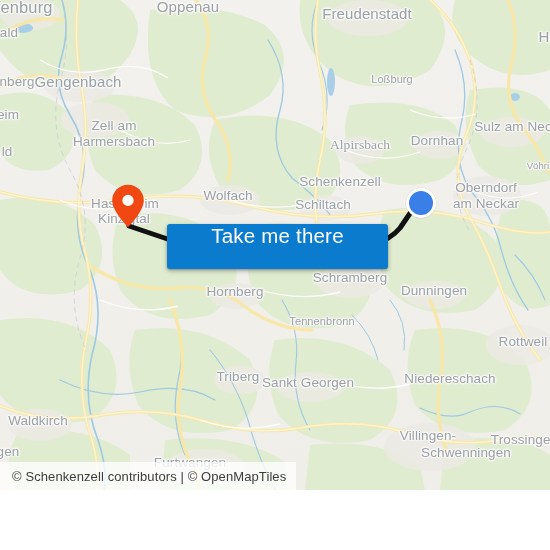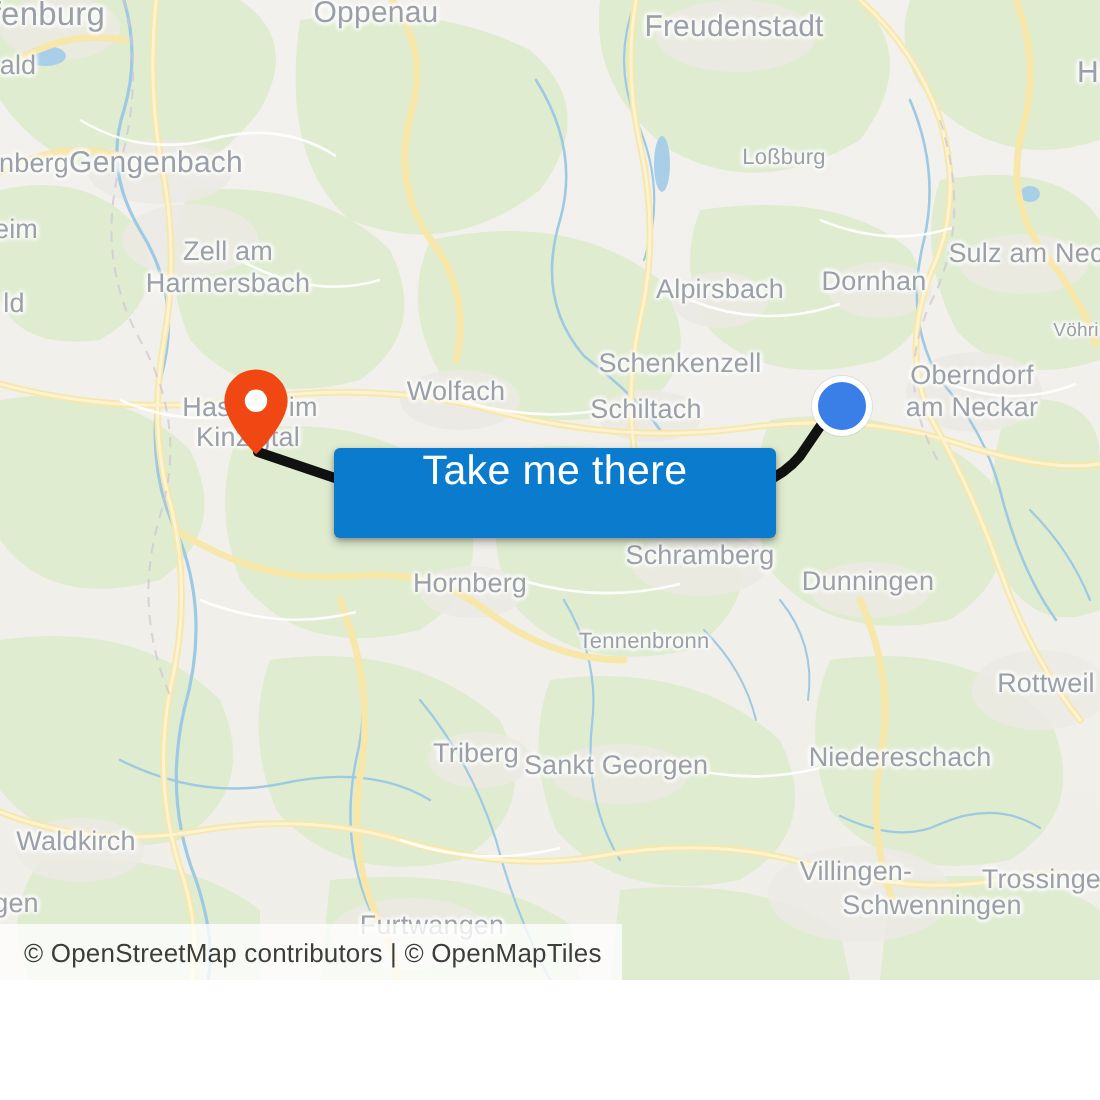--- a/index.html
+++ b/index.html
@@ -252,21 +252,21 @@
         <div class="place sz-lg" style="left: 188px; top: 7px;">Oppenau</div>
         <div class="place sz-lg" style="left: 367px; top: 14px;">Freudenstadt</div>
         <div class="place sz-lg" style="left: 533px; top: 37px; padding-left: 44px;">Horb</div>
         <div class="place sz-md" style="left: 9px; top: 33px;">ald</div>
         <div class="place sz-md" style="left: 17px; top: 82px;">nberg</div>
         <div class="place sz-lg" style="left: 78px; top: 82px;">Gengenbach</div>
         <div class="place sz-sm" style="left: 392px; top: 80px;">Loßburg</div>
         <div class="place sz-md" style="left: 8px; top: 115px;">eim</div>
         <div class="place sz-md" style="left: 114px; top: 126px;">Zell am</div>
         <div class="place sz-md" style="left: 114px; top: 142px;">Harmersbach</div>
-        <div class="place sz-md" style="left: 360px; top: 145px;">Alpirsbach</div>
+        <div class="place sz-md" style="left: 360px; top: 145px; font-family: Liberation Serif, serif;">Alpirsbach</div>
         <div class="place sz-md" style="left: 437px; top: 141px;">Dornhan</div>
         <div class="place sz-md" style="left: 513px; top: 127px;">Sulz am Nec</div>
         <div class="place sz-md" style="left: 7px; top: 152px;">ld</div>
         <div class="place sz-md" style="left: 340px; top: 182px;">Schenkenzell</div>
         <div class="place sz-xs" style="left: 538px; top: 166px;">Vöhri</div>
         <div class="place sz-md" style="left: 228px; top: 196px;">Wolfach</div>
         <div class="place sz-md" style="left: 323px; top: 205px;">Schiltach</div>
         <div class="place sz-md" style="left: 486px; top: 188px;">Oberndorf</div>
         <div class="place sz-md" style="left: 486px; top: 204px;">am Neckar</div>
         <div class="place sz-md" style="left: 125px; top: 204px;">Haslach im</div>
@@ -277,39 +277,39 @@
         <div class="place sz-sm" style="left: 322px; top: 322px;">Tennenbronn</div>
         <div class="place sz-md" style="left: 523px; top: 342px;">Rottweil</div>
         <div class="place sz-md" style="left: 238px; top: 377px;">Triberg</div>
         <div class="place sz-md" style="left: 308px; top: 383px;">Sankt Georgen</div>
         <div class="place sz-md" style="left: 450px; top: 379px;">Niedereschach</div>
         <div class="place sz-md" style="left: 38px; top: 421px;">Waldkirch</div>
         <div class="place sz-md" style="left: 523px; top: 440px;">Trossinger</div>
         <div class="place sz-md" style="left: 8px; top: 452px;">gen</div>
         <div class="place sz-md" style="left: 428px; top: 436px;">Villingen-</div>
         <div class="place sz-md" style="left: 434px; top: 453px; margin-left: 32px;">Schwenningen</div>
-        <div class="place sz-md" style="left: 216px; top: 463px;">Furtwangen</div>
+        <div class="place sz-md" style="left: 190px; top: 463px;">Furtwangen</div>
       </div>
 
     <svg class="route-layer" viewBox="0 0 550 490" preserveAspectRatio="none">
       <path d="M129,226 L200,250 L330,250 Q382,250 400,228 L415,206" stroke="#111111" stroke-width="5" fill="none" stroke-linecap="round" stroke-linejoin="round"></path>
     </svg>
 
     <div class="marker-dot" style="left:421px; top:203px;"></div>
 
     <div class="marker-pin" style="left:128px; top:228px;">
       <svg viewBox="0 0 34 44" width="34" height="44">
         <path d="M17 0.8 C8.2 0.8 1.2 7.8 1.2 16.6 C1.2 27.6 17 43.2 17 43.2 C17 43.2 32.8 27.6 32.8 16.6 C32.8 7.8 25.8 0.8 17 0.8 Z" fill="#f04713"></path>
         <circle cx="17" cy="16.4" r="5.6" fill="#ffffff"></circle>
       </svg>
     </div>
 
     <button class="cta">
       <span>Take me there</span>
     </button>
 
     <div class="attribution">
-      <span>© OpenStreetMap contributors | © OpenMapTiles</span>
+      <span>© Schenkenzell contributors | © OpenMapTiles</span>
     </div>
   </div>
 
 
 </div>
 
 </body></html>

